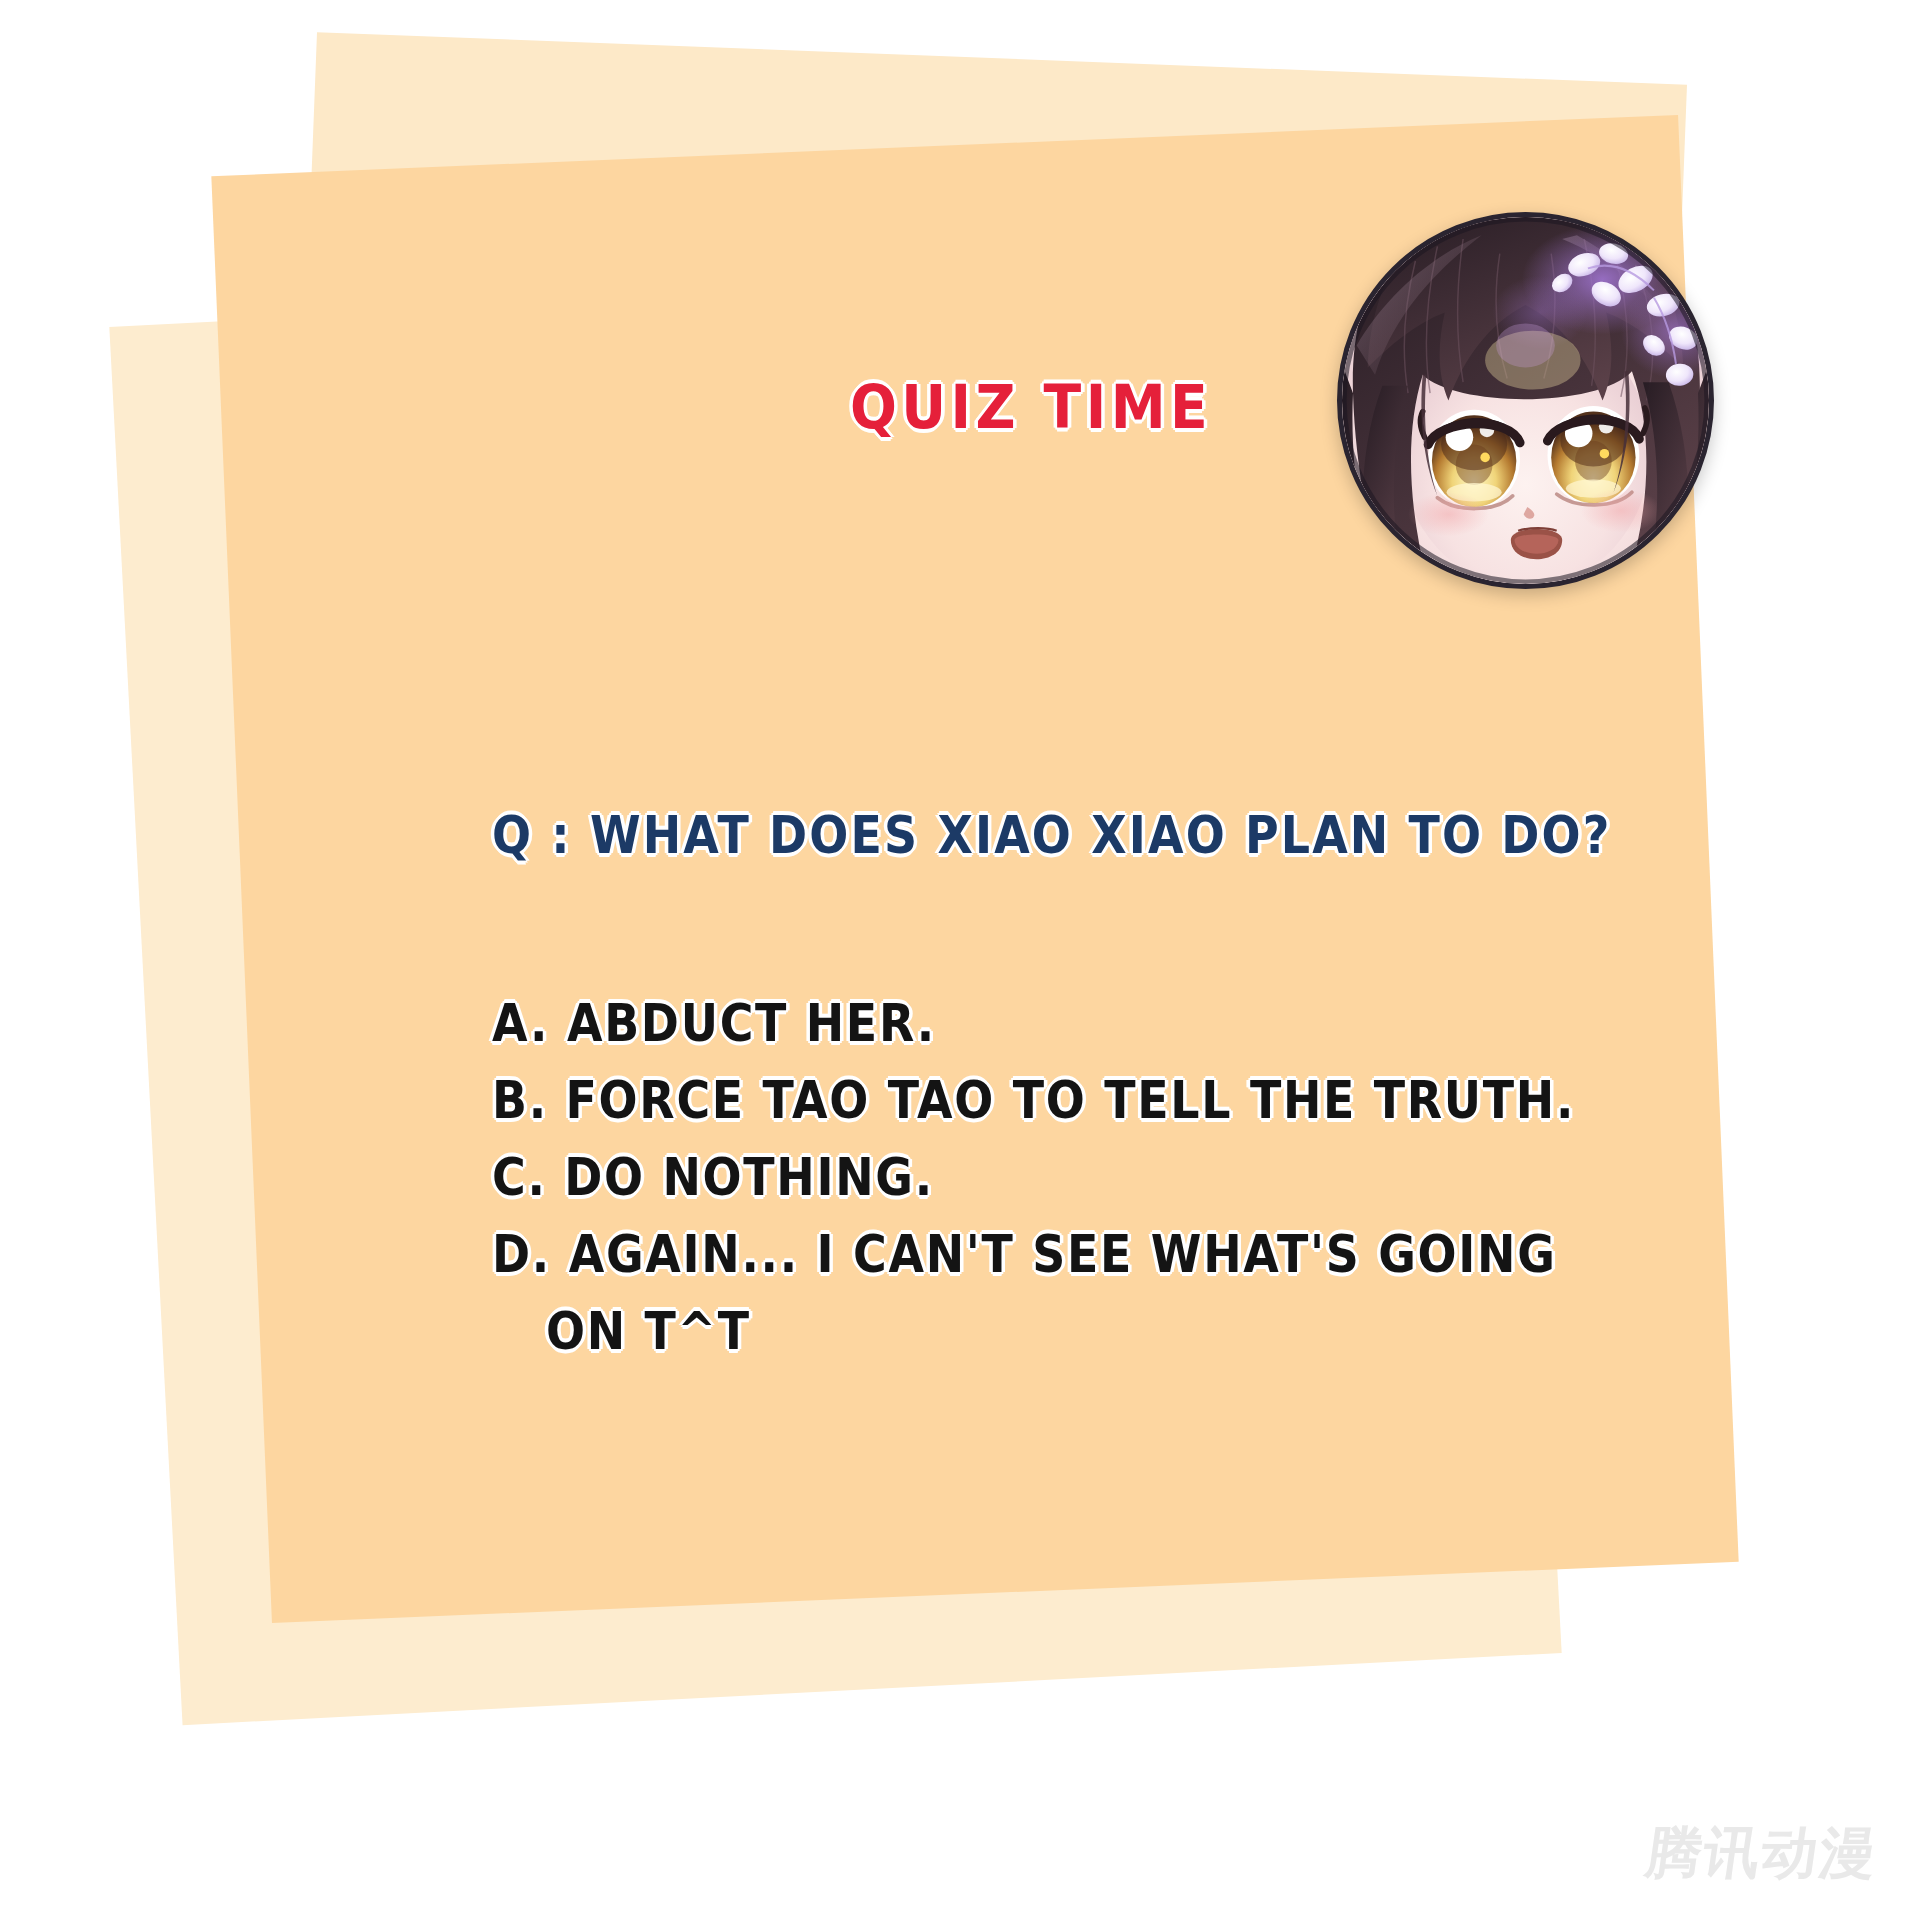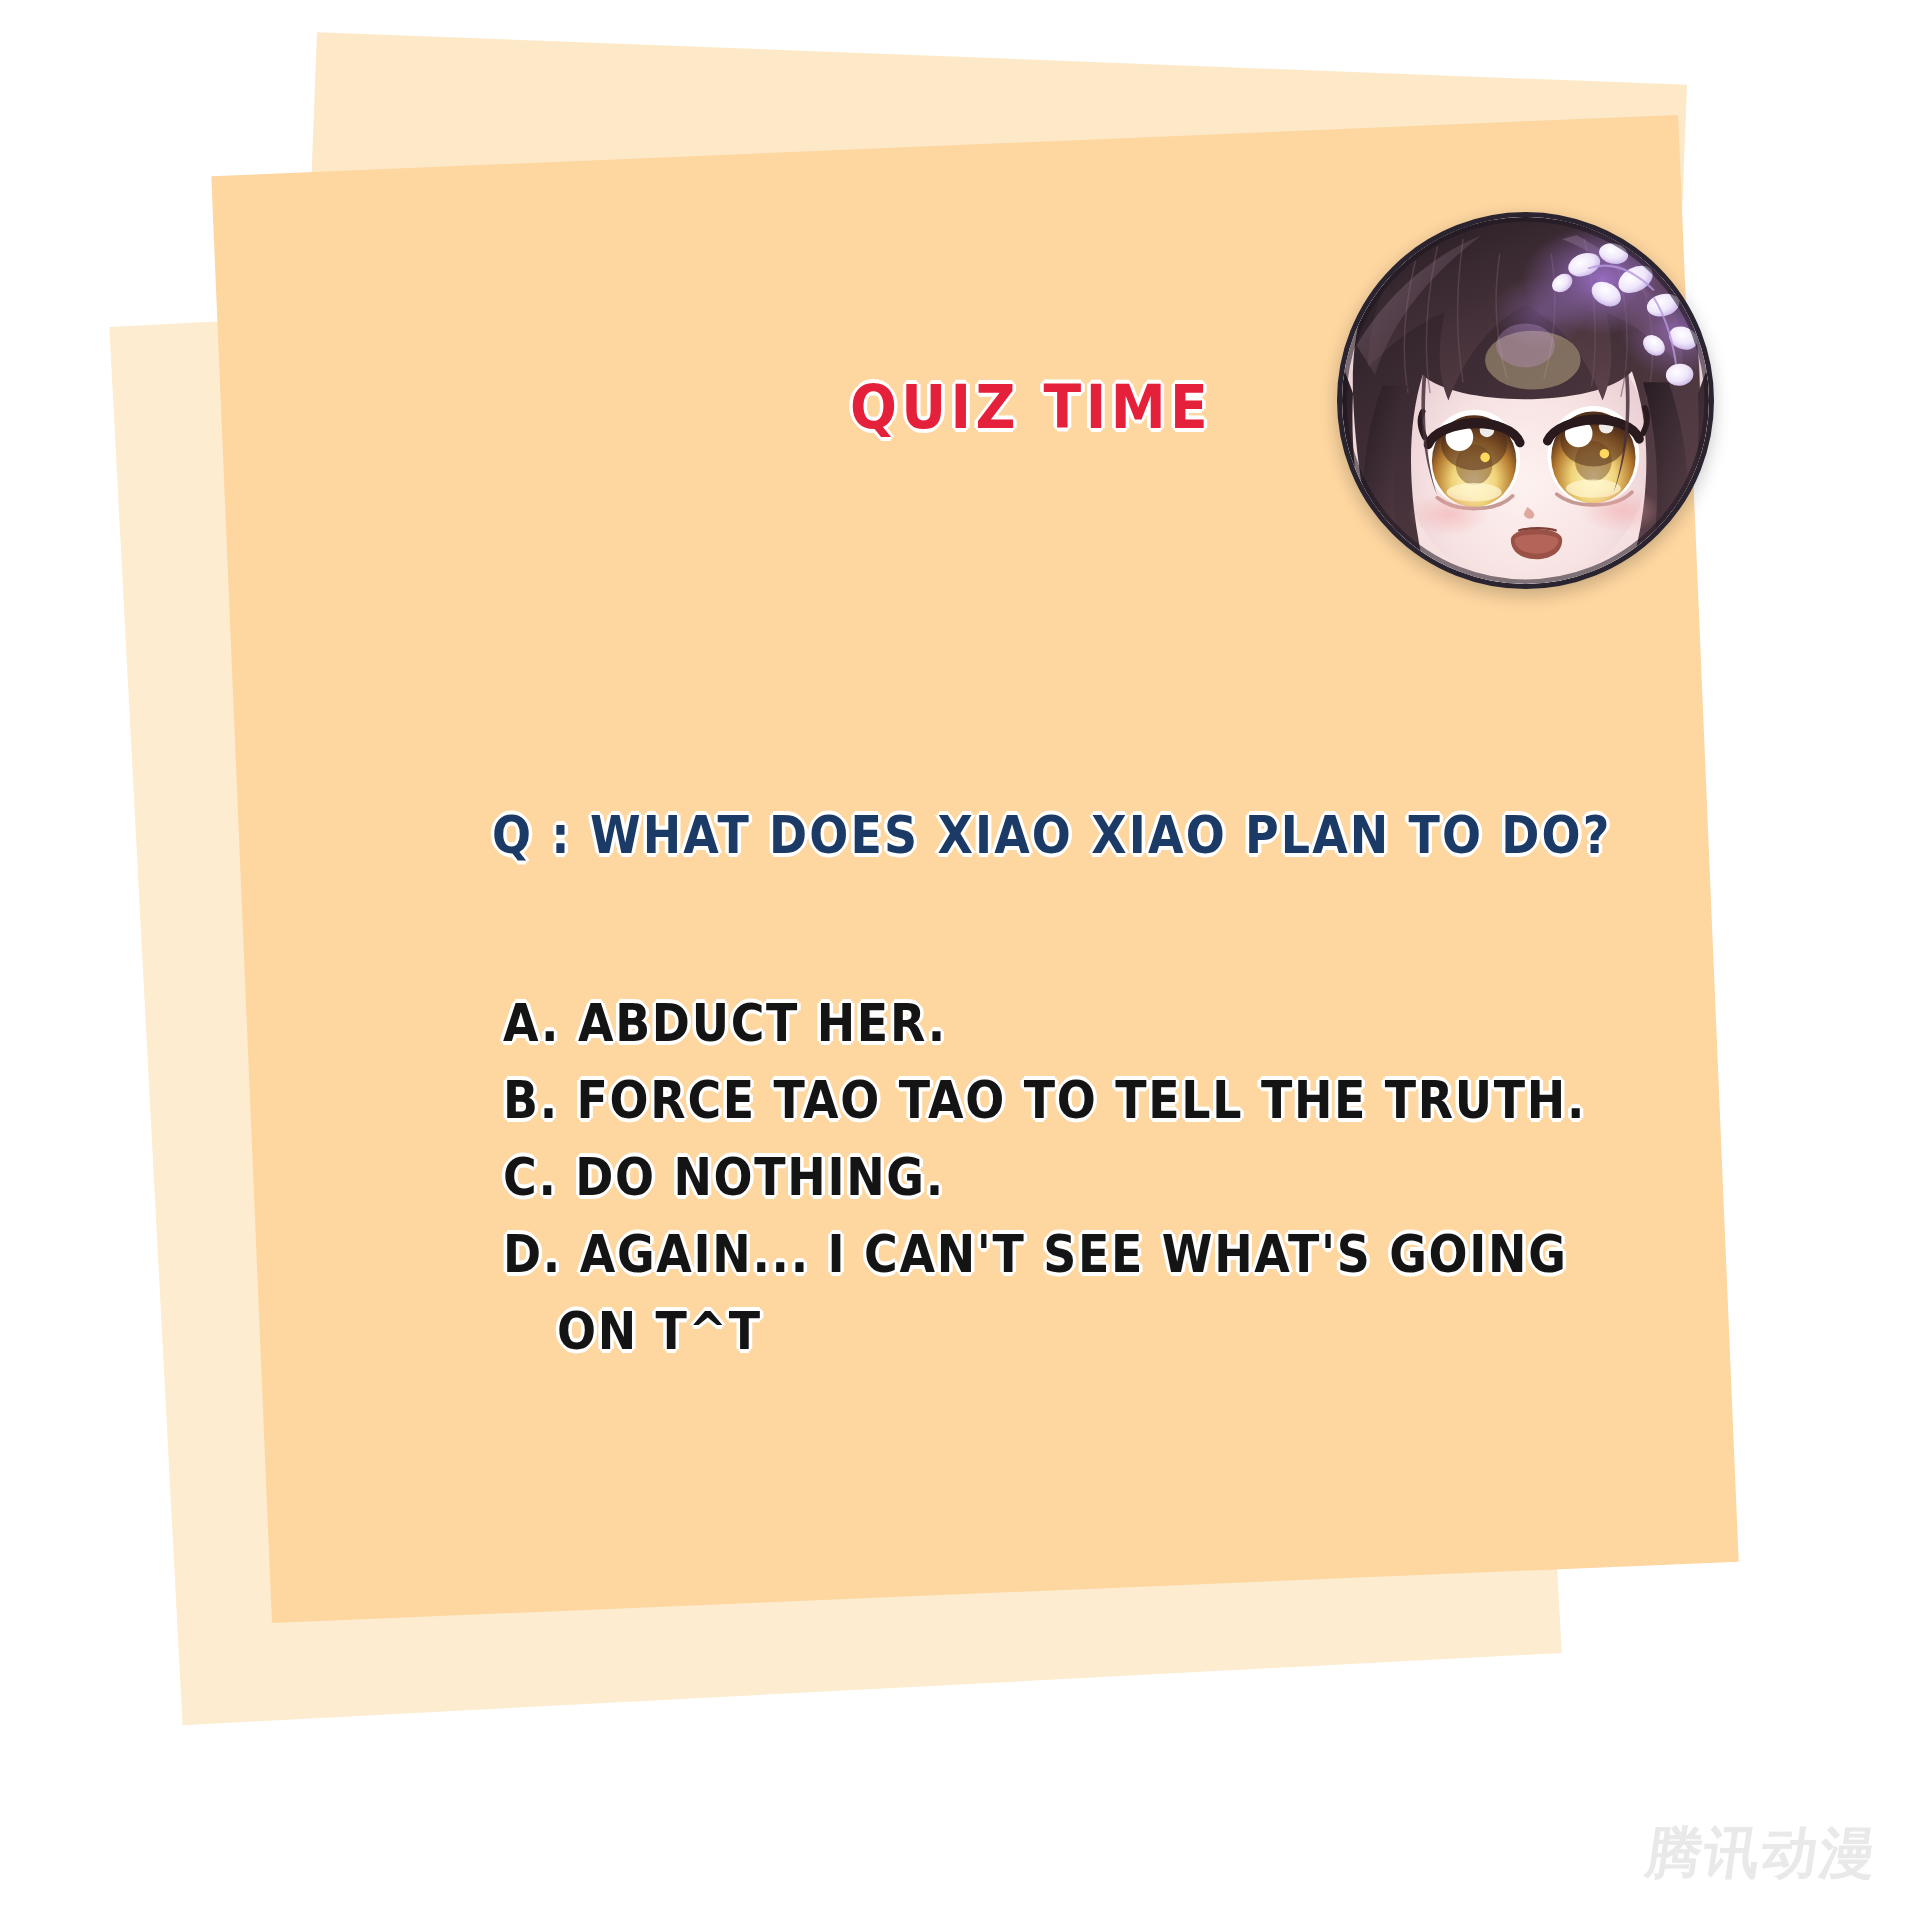--- a/index.html
+++ b/index.html
@@ -103,21 +103,21 @@
        1.9px -1.9px 0 #ffffff,  -1.9px -1.9px 0 #ffffff,
        3.9px  0   0 #ffffff,  -3.9px  0   0 #ffffff,
        0    3.9px 0 #ffffff,   0   -3.9px 0 #ffffff;
     transform: scaleX(0.90);
     transform-origin: left center;
   }
 
   
   #quiz-options {
     position: absolute;
-    left: 503px;
+    left: 492px;
     top: 985px;
     width: 1062px;
   }
   .option-line {
     font-family: "DejaVu Sans", sans-serif;
     font-size: 51px;
     font-weight: bold;
     letter-spacing: 1.9px;
     color: #141414;
     line-height: 77px;

